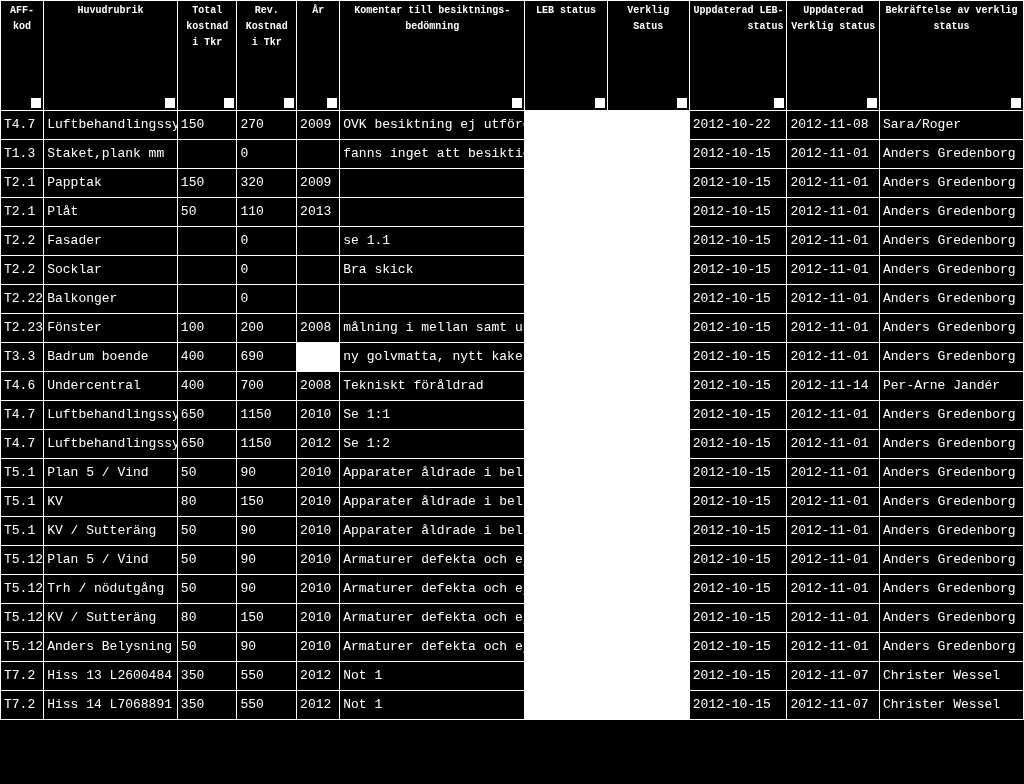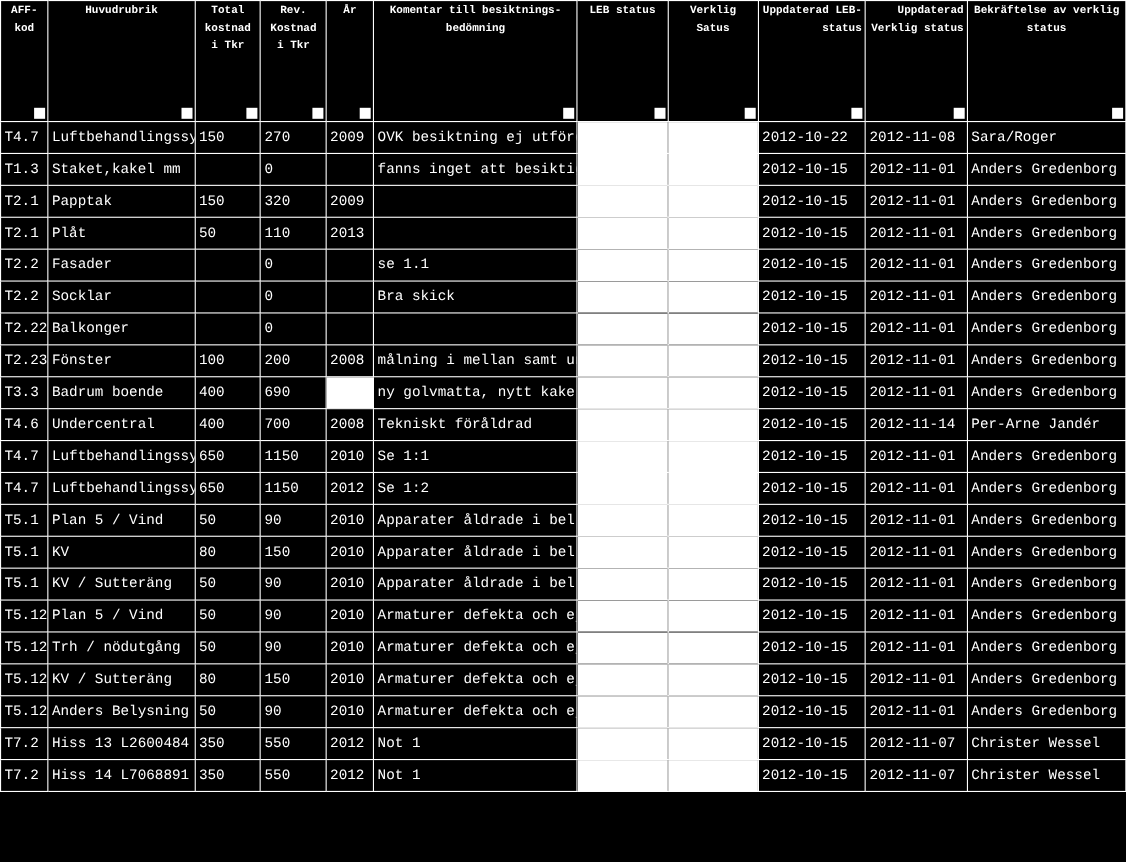--- a/index.html
+++ b/index.html
@@ -39,21 +39,21 @@
   }
   .c0 { width: 42px; }
   .c1 { width: 130px; }
   .c2 { width: 58px; }
   .c3 { width: 58px; }
   .c4 { width: 42px; }
   .c5 { width: 180px; margin-top: 44px; }
   .c6 { width: 80px; }
   .c7 { width: 80px; }
   .c8 { width: 95px; text-align: right; margin-top: 40px; }
-  .c9 { width: 90px; text-align: right; }
+  .c9 { width: 90px; }
   .c10{ width: 140px; }
   td.c8, td.c9 { text-align: left; padding-right:4px;}
   .white-cell { background: #fff; }
   .corner {
     position:absolute;
     width:10px;height:10px;background:#fff;
     bottom:2px;right:2px;
   }
 </style>
 </head>
@@ -84,21 +84,21 @@
         <td class="c4">2009</td>
         <td class="c5">OVK besiktning ej utförd</td>
         <td class="c6 white-cell"></td>
         <td class="c7 white-cell"></td>
         <td class="c8">2012-10-22</td>
         <td class="c9">2012-11-08</td>
         <td class="c10">Sara/Roger</td>
       </tr>
       <tr>
         <td class="c0">T1.3</td>
-        <td class="c1">Staket,kakel mm</td>
+        <td class="c1">Staket,plank mm</td>
         <td class="c2"></td>
         <td class="c3">0</td>
         <td class="c4"></td>
         <td class="c5">fanns inget att besiktiga</td>
         <td class="c6 white-cell"></td>
         <td class="c7 white-cell"></td>
         <td class="c8">2012-10-15</td>
         <td class="c9">2012-11-01</td>
         <td class="c10">Anders Gredenborg</td>
       </tr>

